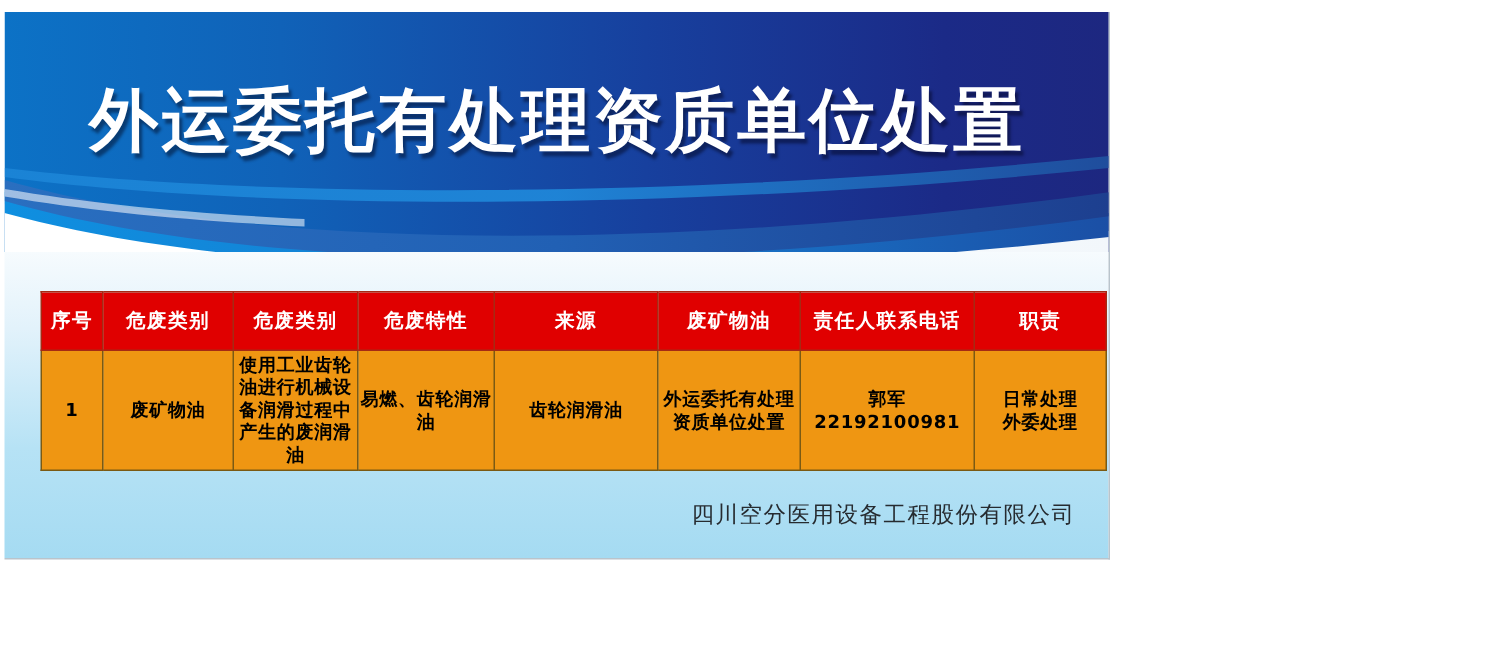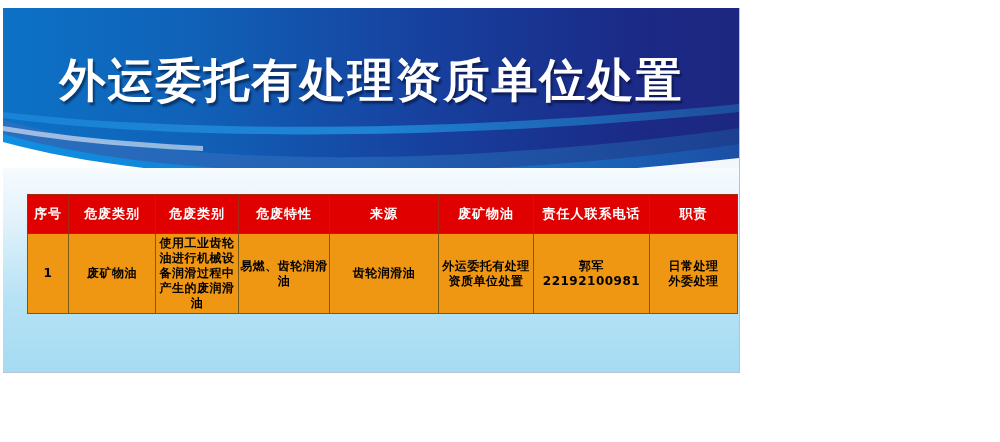--- a/index.html
+++ b/index.html
@@ -199,14 +199,15 @@
           <span class="cell-line">22192100981</span>
         </td>
         <td>
           <span class="cell-line">日常处理</span>
           <span class="cell-line">外委处理</span>
         </td>
       </tr>
     </tbody>
   </table>
 
+  <div id="company">四川空分医用设备工程股份有限公司</div>
 
 </div>
 
 </body></html>

